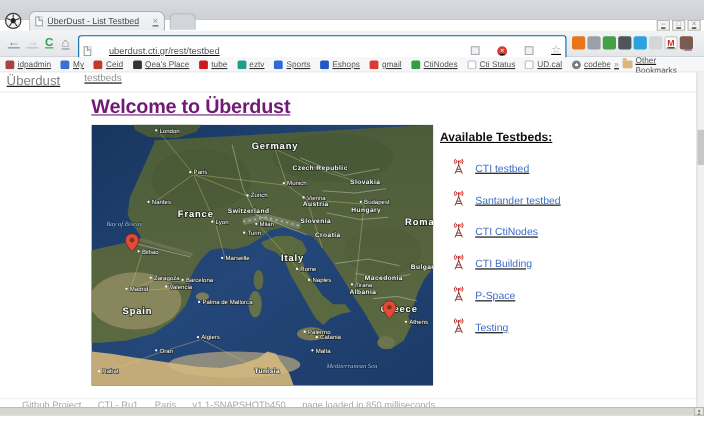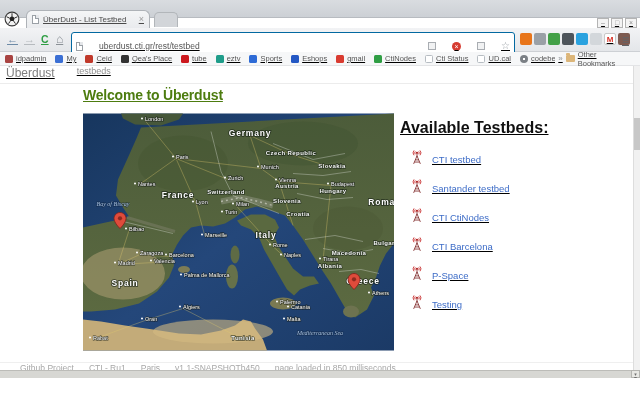--- a/index.html
+++ b/index.html
@@ -62,35 +62,35 @@
   .folder-ico { width:9px; height:7px; background:#dcb67a; border-radius:1px; position:relative; }
   .folder-ico:before { content:""; position:absolute; left:0; top:-2px; width:4px; height:2px;
     background:#dcb67a; border-radius:1px 1px 0 0; }
 
   
   #page { left:0; top:66px; width:633px; height:304px; background:#fff; }
   #site-nav { left:0; top:66px; width:633px; height:18px; border-bottom:1px solid #ececec;
     display:flex; align-items:flex-start; }
   #brand { font-size:12px; color:#7f7f7f; padding-left:6px; }
   #nav-testbeds { font-size:9px; color:#8f8f8f; padding-left:22px; }
-  #heading { left:83px; top:87px; font-size:14px; font-weight:bold; color:#4d7c0f;
+  #heading { left:83px; top:87px; font-size:18px; font-weight:bold; color:#701a75;
     letter-spacing:-0.2px; }
 
   #map { left:83px; top:113px; width:311px; height:238px; overflow:hidden; }
   .ml-co { font:bold 8.5px "Liberation Sans",sans-serif; fill:#fdfdfd; letter-spacing:.8px;
     paint-order:stroke; stroke:rgba(20,30,20,.75); stroke-width:1.6px; text-anchor:middle; }
   .ml-re { font:bold 6px "Liberation Sans",sans-serif; fill:#f4f4f4; letter-spacing:.4px;
     paint-order:stroke; stroke:rgba(20,30,20,.7); stroke-width:1.3px; text-anchor:middle; }
   .ml-ci { font:5.5px "Liberation Sans",sans-serif; fill:#ffffff;
     paint-order:stroke; stroke:rgba(25,30,25,.8); stroke-width:1.2px; }
   .ml-se { font:italic 6px "Liberation Serif",serif; fill:#a9c3e2; text-anchor:middle;
     paint-order:stroke; stroke:rgba(10,25,50,.5); stroke-width:1px; }
 
   #testbeds-col { left:400px; top:119px; width:180px; }
-  #tb-heading { font-size:16px; font-weight:bold; color:#101010; margin-bottom:8px; }
+  #tb-heading { font-size:11px; font-weight:bold; color:#101010; margin-bottom:8px; }
   .tb-item { display:flex; align-items:center; gap:7px; height:29px; padding-left:9px; }
   .tb-label { font-size:9.5px; color:#3d6cc7; cursor:pointer; }
 
   #footer { left:0; top:362px; width:633px; height:14px; border-top:1px solid #efefef;
     display:flex; align-items:flex-start; gap:15px; padding-left:20px; font-size:8.5px; color:#a8a8a8; }
   #footer .f-link { cursor:pointer; }
 
   
   #v-scrollbar { left:633px; top:66px; width:7px; height:304px; background:#f1f1f1;
     border-left:1px solid #dddddd; }
@@ -432,21 +432,21 @@
       <svg width="16" height="17" viewBox="0 0 20 20">
         <path d="M6.3,1.2 A4.6,4.6 0 0 0 6.3,7.2" stroke="#c42222" stroke-width="1.1" fill="none"></path>
         <path d="M7.9,2.5 A2.6,2.6 0 0 0 7.9,5.9" stroke="#c42222" stroke-width="1.1" fill="none"></path>
         <path d="M13.7,1.2 A4.6,4.6 0 0 1 13.7,7.2" stroke="#c42222" stroke-width="1.1" fill="none"></path>
         <path d="M12.1,2.5 A2.6,2.6 0 0 1 12.1,5.9" stroke="#c42222" stroke-width="1.1" fill="none"></path>
         <circle cx="10" cy="4.2" r="1.3" fill="#b01d1d"></circle>
         <path d="M10,5 L10,9" stroke="#7a1f1f" stroke-width="1" fill="none"></path>
         <path d="M10,8 L5.8,18 M10,8 L14.2,18 M7.9,13 L12.1,13 M6.9,15.7 L13.1,15.7" stroke="#7a1f1f" stroke-width="1" fill="none"></path>
       </svg>
     </span>
-    <span class="tb-label" style="color: rgb(61, 108, 199);">CTI Barcelona</span>
+    <span class="tb-label" style="color: rgb(61, 108, 199);">CTI Building</span>
   </div>
 
   <div class="tb-item">
     <span>
       <svg width="16" height="17" viewBox="0 0 20 20">
         <path d="M6.3,1.2 A4.6,4.6 0 0 0 6.3,7.2" stroke="#c42222" stroke-width="1.1" fill="none"></path>
         <path d="M7.9,2.5 A2.6,2.6 0 0 0 7.9,5.9" stroke="#c42222" stroke-width="1.1" fill="none"></path>
         <path d="M13.7,1.2 A4.6,4.6 0 0 1 13.7,7.2" stroke="#c42222" stroke-width="1.1" fill="none"></path>
         <path d="M12.1,2.5 A2.6,2.6 0 0 1 12.1,5.9" stroke="#c42222" stroke-width="1.1" fill="none"></path>
         <circle cx="10" cy="4.2" r="1.3" fill="#b01d1d"></circle>

